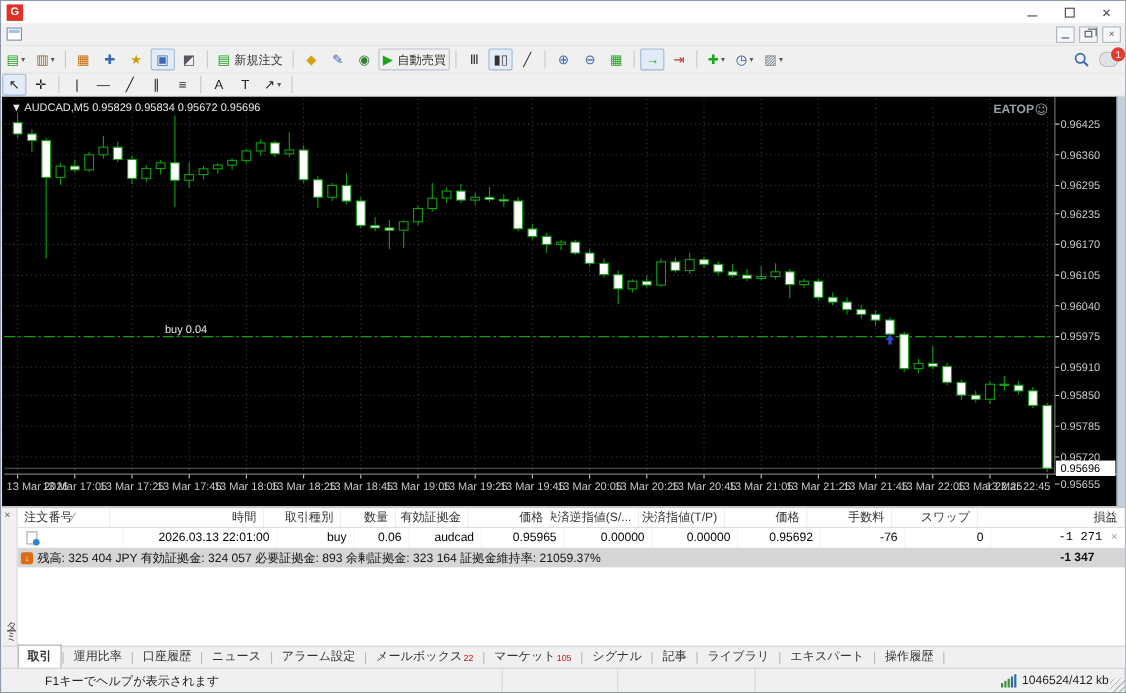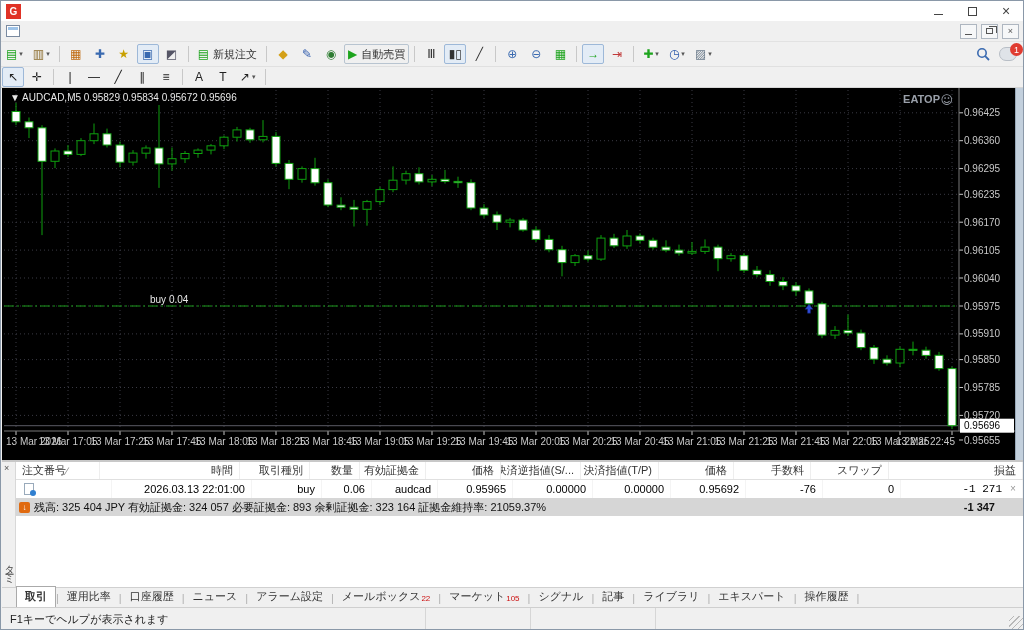--- a/index.html
+++ b/index.html
@@ -66,21 +66,21 @@
   
   .tabs { position:absolute; left:1px; top:586px; width:1021px; height:20px; background:#f0f0f0; border-top:1px solid #d0d0d0; display:flex; align-items:flex-end; padding-left:14px; }
   .tab { padding:2px 8px 3px; color:#333; display:flex; align-items:flex-start; gap:1px; position:relative; }
   .tab.active { background:#fff; border:1px solid #aaa; border-bottom:none; font-weight:bold; margin-bottom:-1px; padding-bottom:4px; }
   .tab-sep { color:#b0b0b0; padding:2px 0 3px; }
   .tab .cnt { color:#cc1111; font-size:8px; margin-top:5px; }
 
   
   .statusbar { position:absolute; left:1px; top:606px; width:1021px; height:23px; background:#f0f0f0; border-top:1px solid #cfcfcf; display:flex; align-items:center; font-size:11px; color:#222; }
   .sb-cell { height:100%; display:flex; align-items:center; padding:0 8px; border-right:1px solid #d6d6d6; }
-  .sb-help { width:424px; }
+  .sb-help { width:424px;margin-left:31px; }
   .sb-profile { width:205px; }
   .sb-e1 { width:105px; } .sb-e2 { width:125px; }
   .sb-traffic { flex:1; justify-content:flex-end; gap:5px; padding-right:14px; }
   .sig { display:flex; align-items:flex-end; gap:1px; height:12px; }
   .sig span { width:2px; background:#3f8f3f; display:block; }
   .grip { position:absolute; right:0; bottom:0; width:14px; height:14px;
           background:repeating-linear-gradient(135deg, transparent 0 3px, #b8b8b8 3px 4px); }
 </style>
 </head>
 <body>
@@ -604,14 +604,24 @@
     <span class="tab">
       <span>操作履歴</span>
     </span>
     <span class="tab-sep">|</span>
   </div>
 
 <div class="statusbar">
   <div class="sb-cell sb-help">F1キーでヘルプが表示されます</div>
   <div class="sb-cell sb-e1"></div>
   <div class="sb-cell sb-e2"></div>
+  <div class="sb-cell sb-traffic">
+    <span class="sig">
+      <span style="height:4px;"></span>
+        <span style="height:6px;"></span>
+        <span style="height:8px;background:#3f8f3f;"></span>
+      <span style="height:10px;background:#2f6f9f;"></span>
+        <span style="height:12px;background:#2f6f9f;"></span>
+    </span>
+    <span>1046524/412 kb</span>
+  </div>
   <div class="grip"></div>
 </div>
 
 </body></html>

